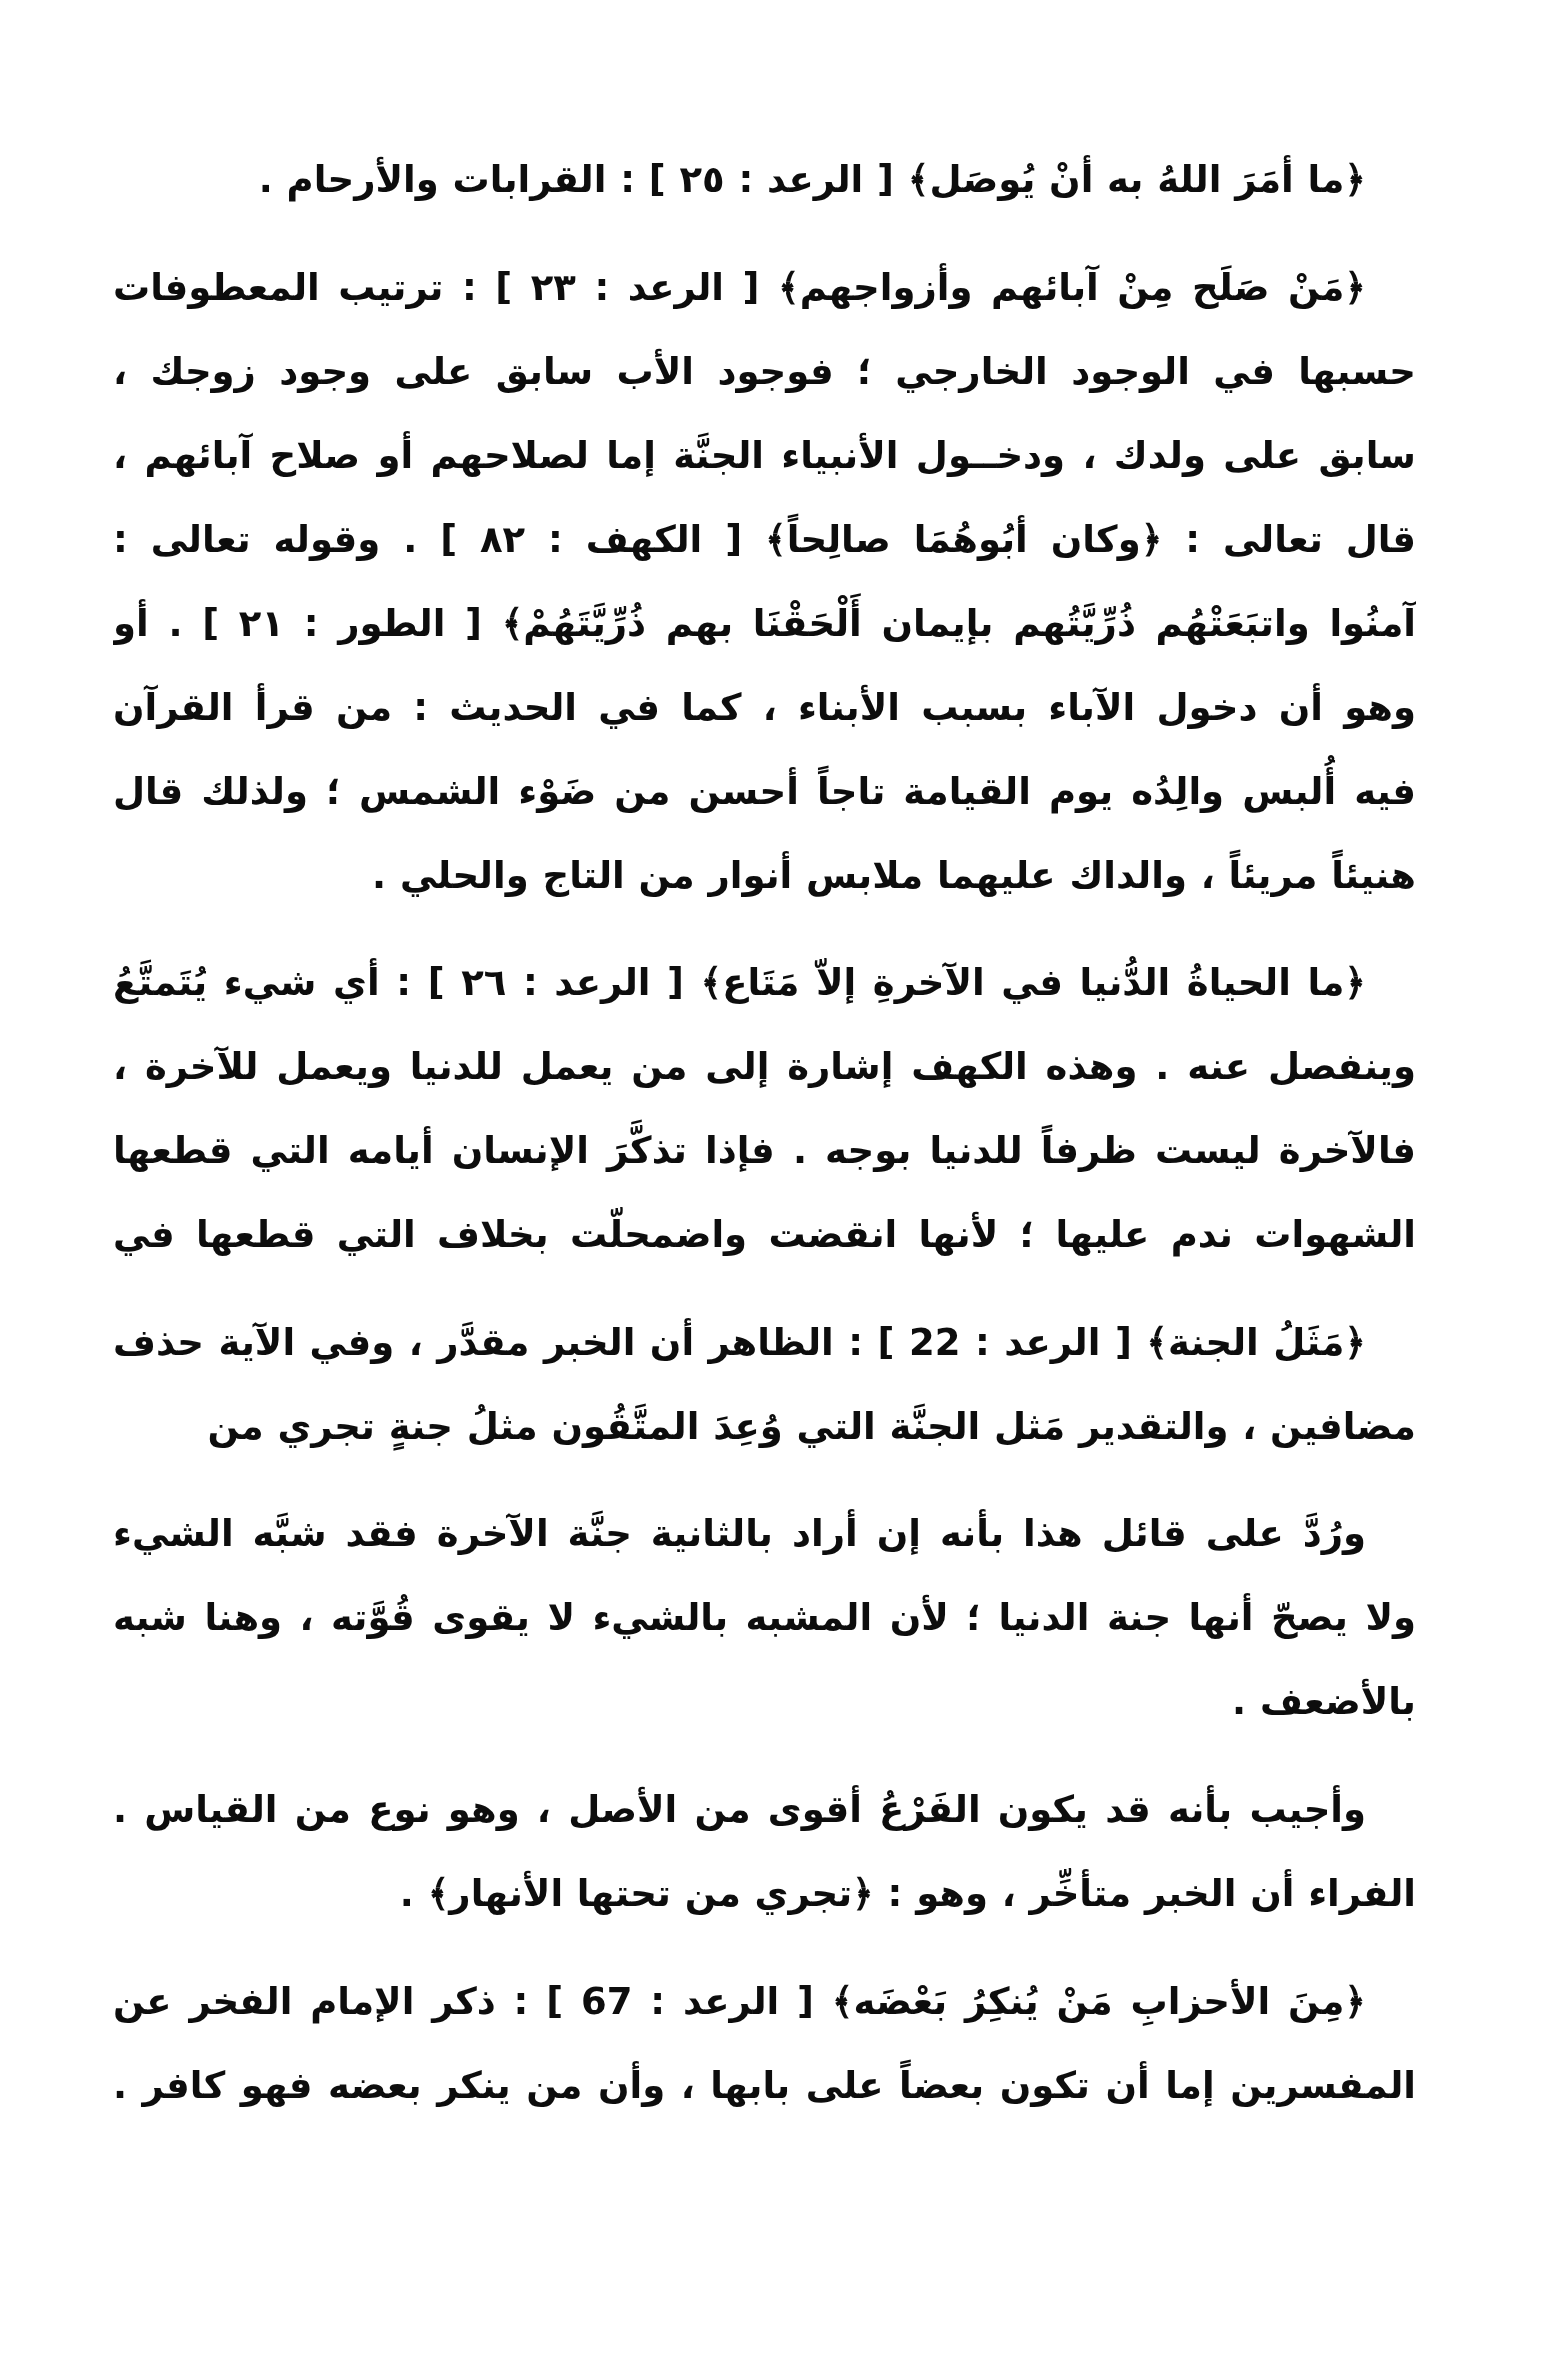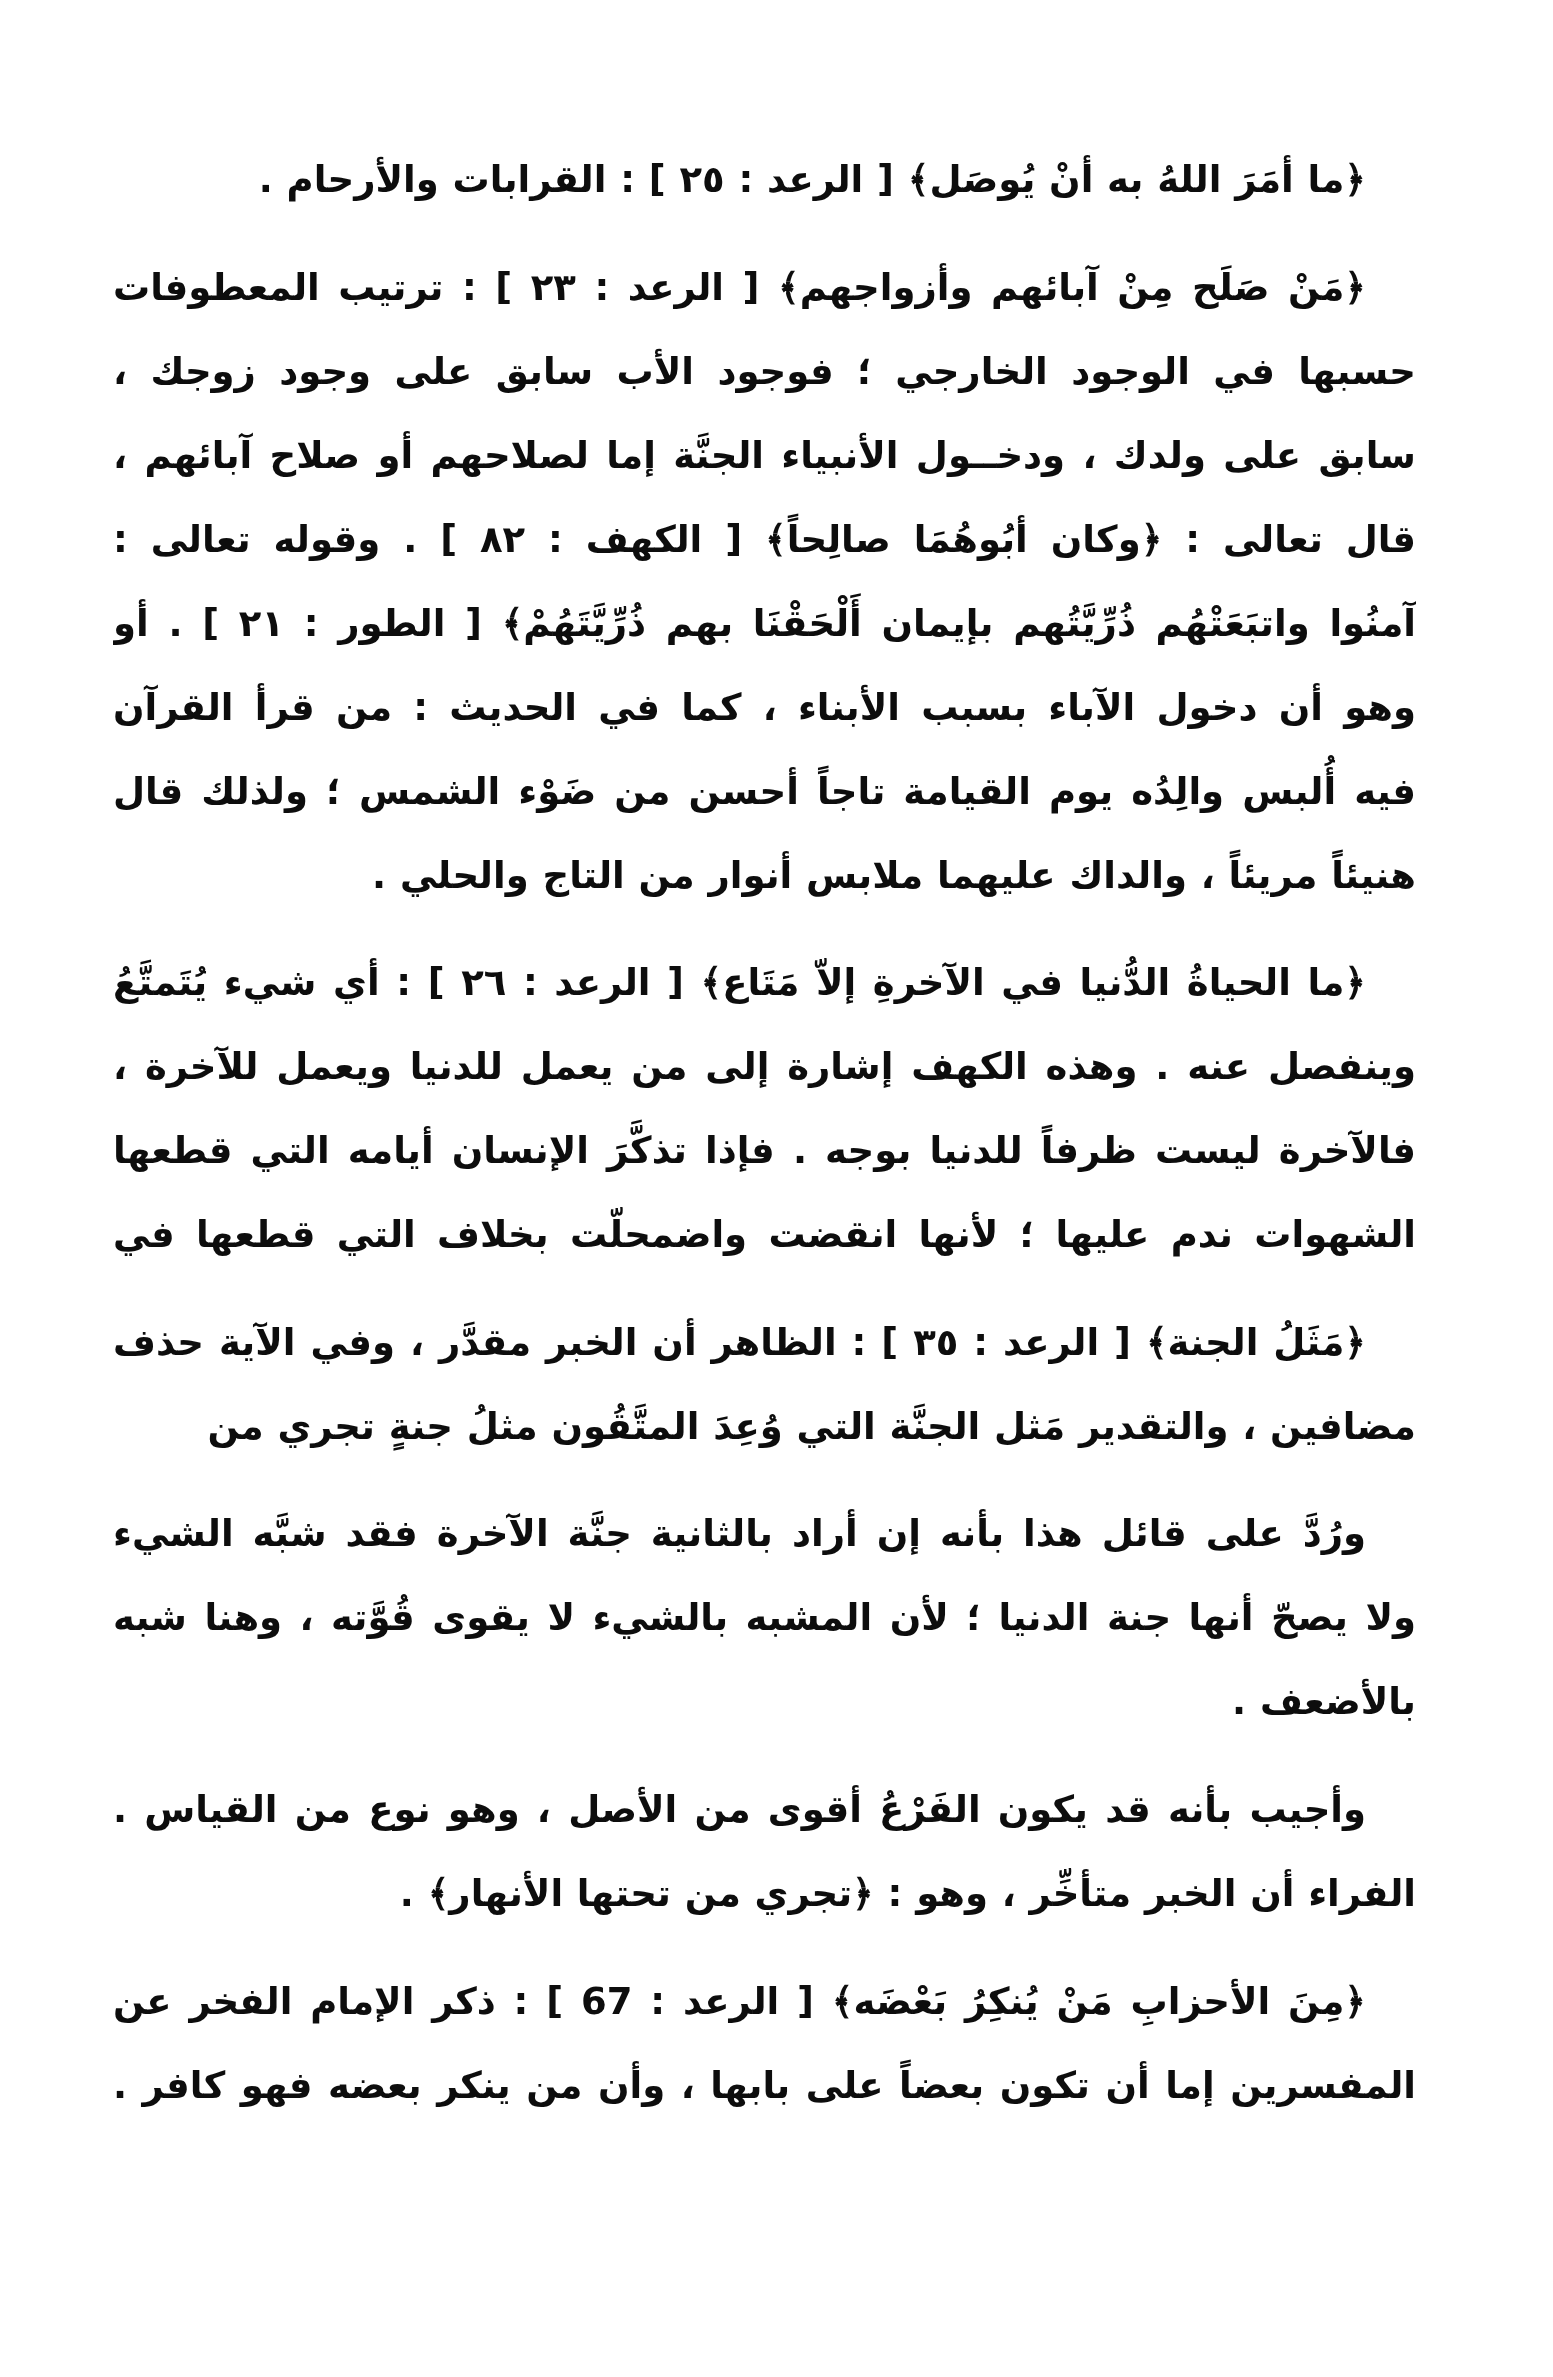--- a/index.html
+++ b/index.html
@@ -97,21 +97,21 @@
         <div class="line j">فيه أُلبس والِدُه يوم القيامة تاجاً أحسن من ضَوْء الشمس ؛ ولذلك قال الشاطبي :</div>
         <div class="line">هنيئاً مريئاً ، والداك عليهما ملابس أنوار من التاج والحلي .</div>
       </div>
       <div class="para indent">
         <div class="line j">﴿ما الحياةُ الدُّنيا في الآخرةِ إلاّ مَتَاع﴾ [ الرعد : ٢٦ ] : أي شيء يُتَمتَّعُ به</div>
         <div class="line j">وينفصل عنه . وهذه الكهف إشارة إلى من يعمل للدنيا ويعمل للآخرة ، وإلا</div>
         <div class="line j">فالآخرة ليست ظرفاً للدنيا بوجه . فإذا تذكَّرَ الإنسان أيامه التي قطعها في</div>
         <div class="line j">الشهوات ندم عليها ؛ لأنها انقضت واضمحلّت بخلاف التي قطعها في الطاعات ؛</div>
       </div>
       <div class="para indent">
-        <div class="line j">﴿مَثَلُ الجنة﴾ [ الرعد : ٣٥ ] : الظاهر أن الخبر مقدَّر ، وفي الآية حذف</div>
+        <div class="line j">﴿مَثَلُ الجنة﴾ [ الرعد : 22 ] : الظاهر أن الخبر مقدَّر ، وفي الآية حذف</div>
         <div class="line">مضافين ، والتقدير مَثل الجنَّة التي وُعِدَ المتَّقُون مثلُ جنةٍ تجري من تحتها الأنهار .</div>
       </div>
       <div class="para indent">
         <div class="line j">ورُدَّ على قائل هذا بأنه إن أراد بالثانية جنَّة الآخرة فقد شبَّه الشيء بنفسه ؛</div>
         <div class="line j">ولا يصحّ أنها جنة الدنيا ؛ لأن المشبه بالشيء لا يقوى قُوَّته ، وهنا شبه الأقْوَى</div>
         <div class="line">بالأضعف .</div>
       </div>
       <div class="para indent">
         <div class="line j">وأجيب بأنه قد يكون الفَرْعُ أقوى من الأصل ، وهو نوع من القياس . وعند</div>
         <div class="line">الفراء أن الخبر متأخِّر ، وهو : ﴿تجري من تحتها الأنهار﴾ .</div>

